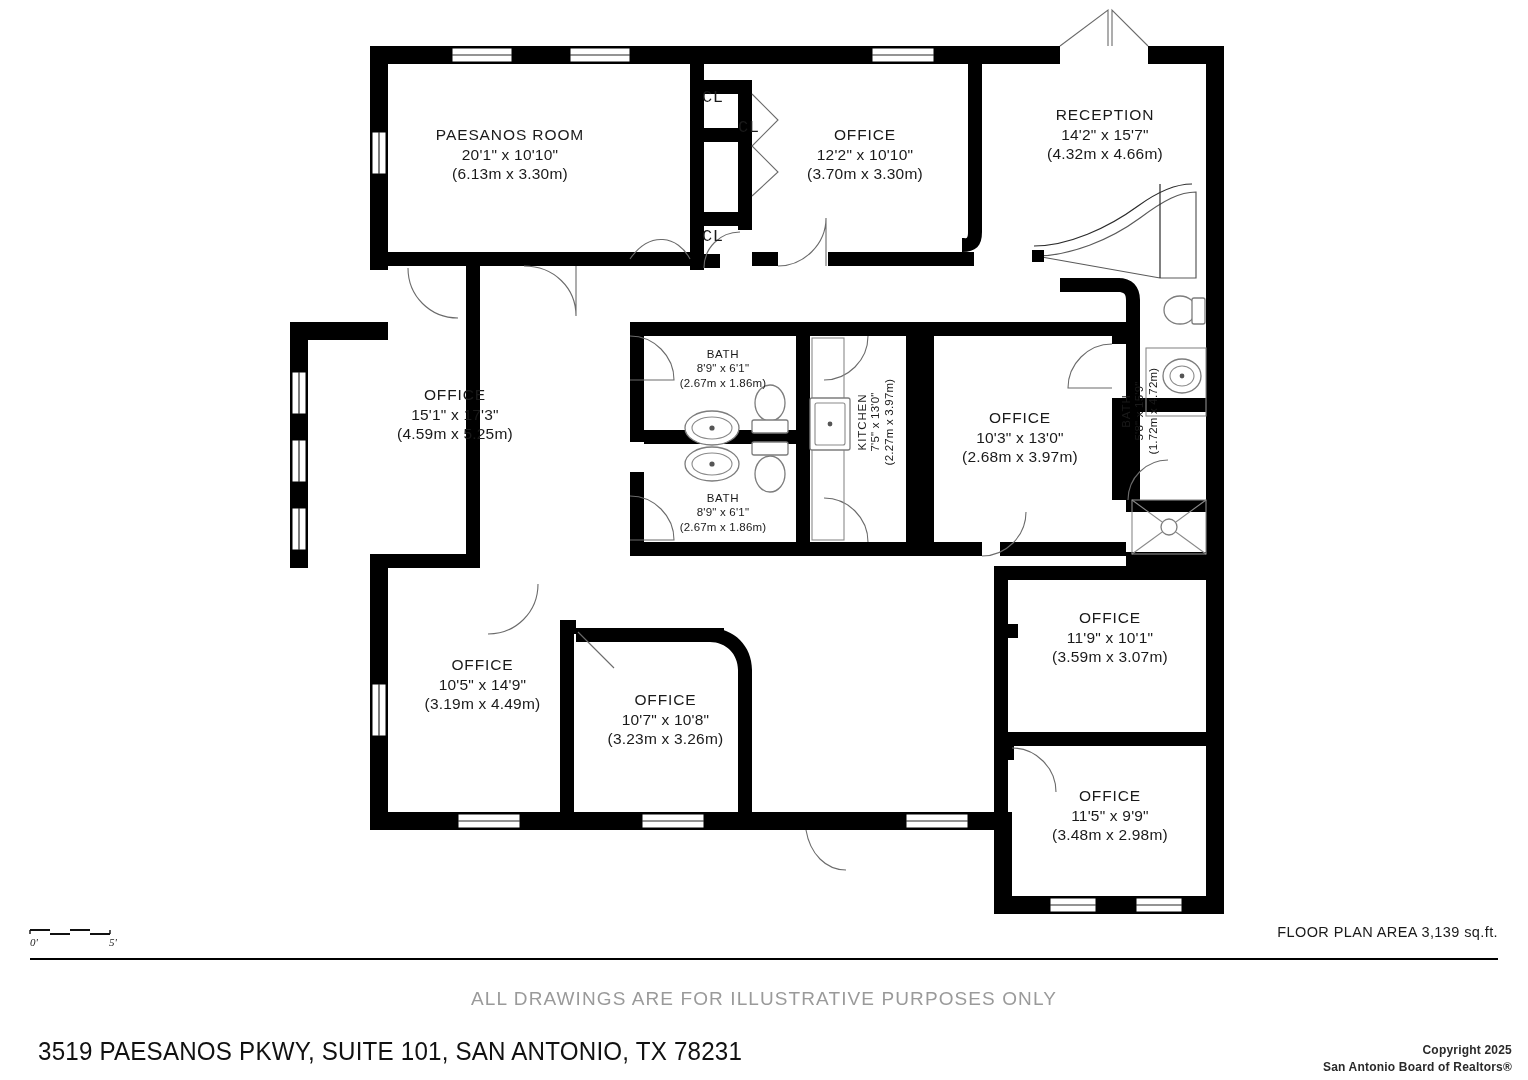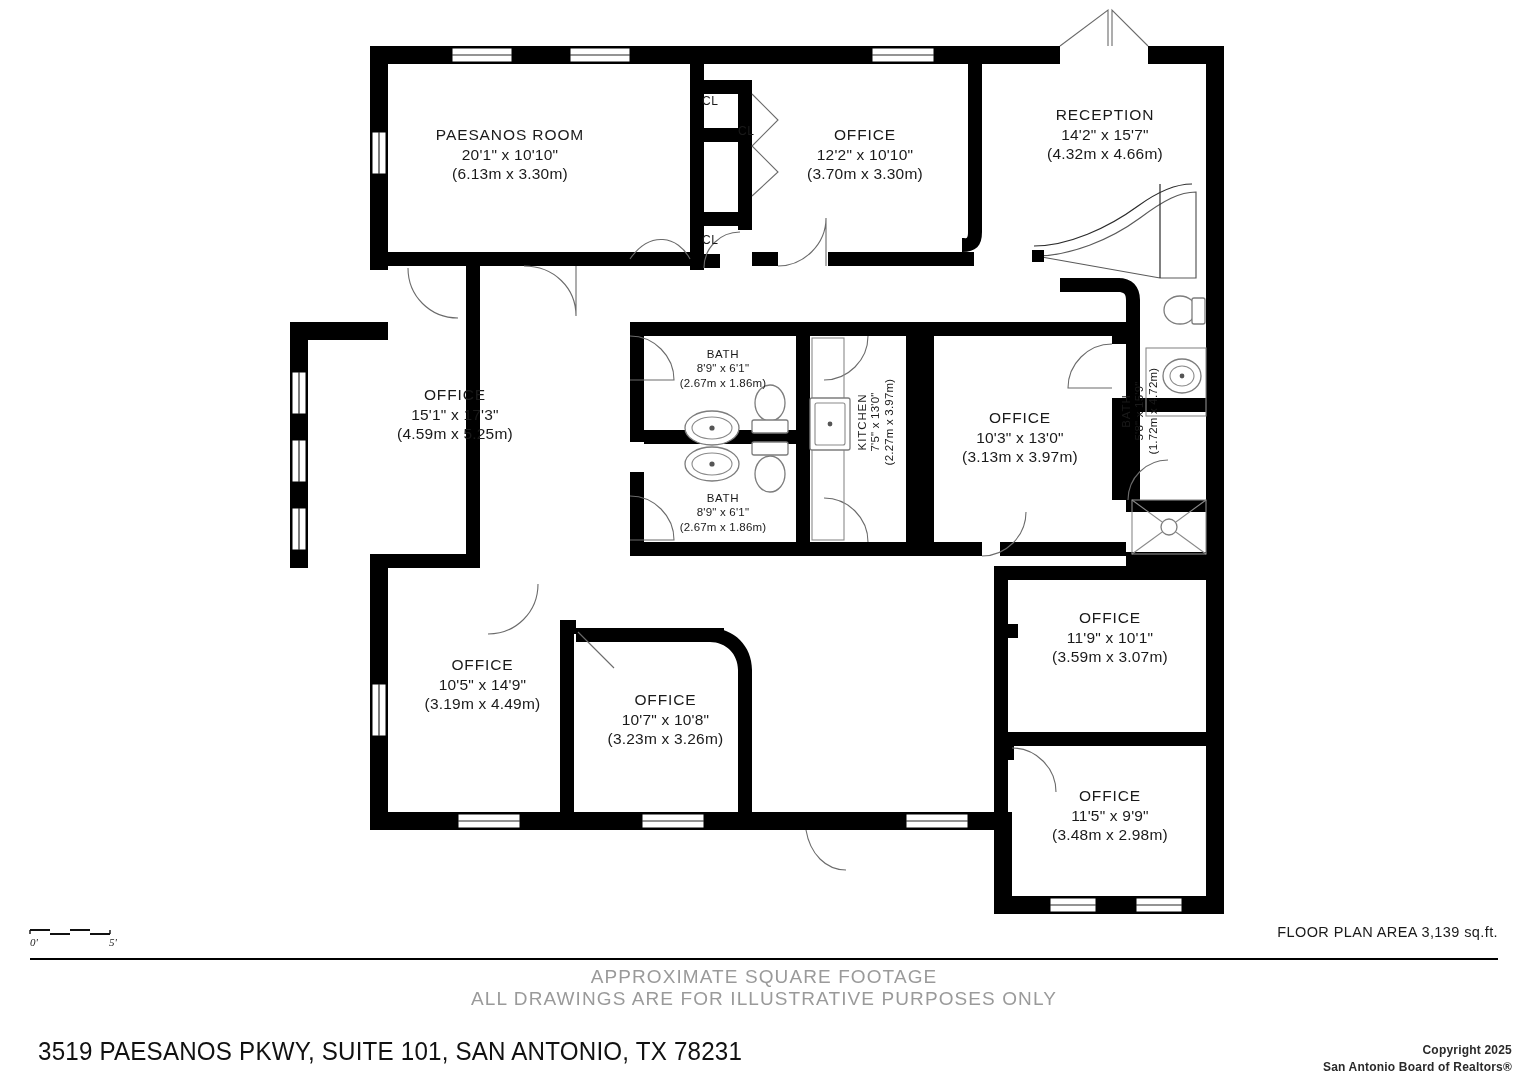--- a/index.html
+++ b/index.html
@@ -67,27 +67,26 @@
   .room-label.vertical {
     transform-origin: 50% 50%;
     transform: rotate(-90deg);
   }
   .room-label.vertical .rm-name,
   .room-label.vertical .rm-imp,
   .room-label.vertical .rm-met { font-size: 11.5px; }
 
   .cl-label {
     position: absolute;
-    font-size: 12px;
+    font-size: 17px;
     letter-spacing: 0.6px;
     color: #1a1a1a;
-    font-family: Liberation Sans, sans-serif;
+    font-family: Liberation Mono, monospace;
     white-space: nowrap;
     pointer-events: none;
-    margin-top: 6px;
   }
 
   .scale-wrap {
     position: absolute;
     left: 30px;
     top: 924px;
     width: 120px;
     height: 30px;
   }
   .scale-text {
@@ -452,21 +451,21 @@
   <div class="room-label vertical" style="left:803px; top:412px; width:150px; height:20px;">
     <span class="rm-imp">7'5" x 13'0"</span>
   </div>
   <div class="room-label vertical" style="left:817px; top:412px; width:150px; height:20px;">
     <span class="rm-met">(2.27m x 3.97m)</span>
   </div>
 
   <div class="room-label" style="left:935px; top:408px; width:170px;">
     <span class="rm-name">OFFICE</span>
     <span class="rm-imp">10'3" x 13'0"</span>
-    <span class="rm-met">(3.13m x 3.97m)</span>
+    <span class="rm-met">(2.68m x 3.97m)</span>
   </div>
 
   <div class="room-label vertical" style="left:1053px; top:402px; width:150px; height:18px;">
     <span class="rm-name">BATH</span>
   </div>
   <div class="room-label vertical" style="left:1066px; top:402px; width:150px; height:18px;">
     <span class="rm-imp">5'8" x 15'9"</span>
   </div>
   <div class="room-label vertical" style="left:1080px; top:402px; width:150px; height:18px;">
     <span class="rm-met">(1.72m x 4.72m)</span>
@@ -503,21 +502,20 @@
 
   <div class="scale-wrap">
     <div class="scale-text zero">0'</div>
     <div class="scale-text five">5'</div>
   </div>
 
   <div class="area-note">FLOOR PLAN AREA 3,139 sq.ft.</div>
 
   <div class="hr-main"></div>
 
-  <div class="disclaimer l1">APPROXIMATE SQUARE FOOTAGE</div>
   <div class="disclaimer l2">ALL DRAWINGS ARE FOR ILLUSTRATIVE PURPOSES ONLY</div>
 
   <div class="address">3519 PAESANOS PKWY, SUITE 101, SAN ANTONIO, TX 78231</div>
 
   <div class="copyright">
     <div>Copyright 2025</div>
     <div>San Antonio Board of Realtors®</div>
   </div>
 
 </div>

